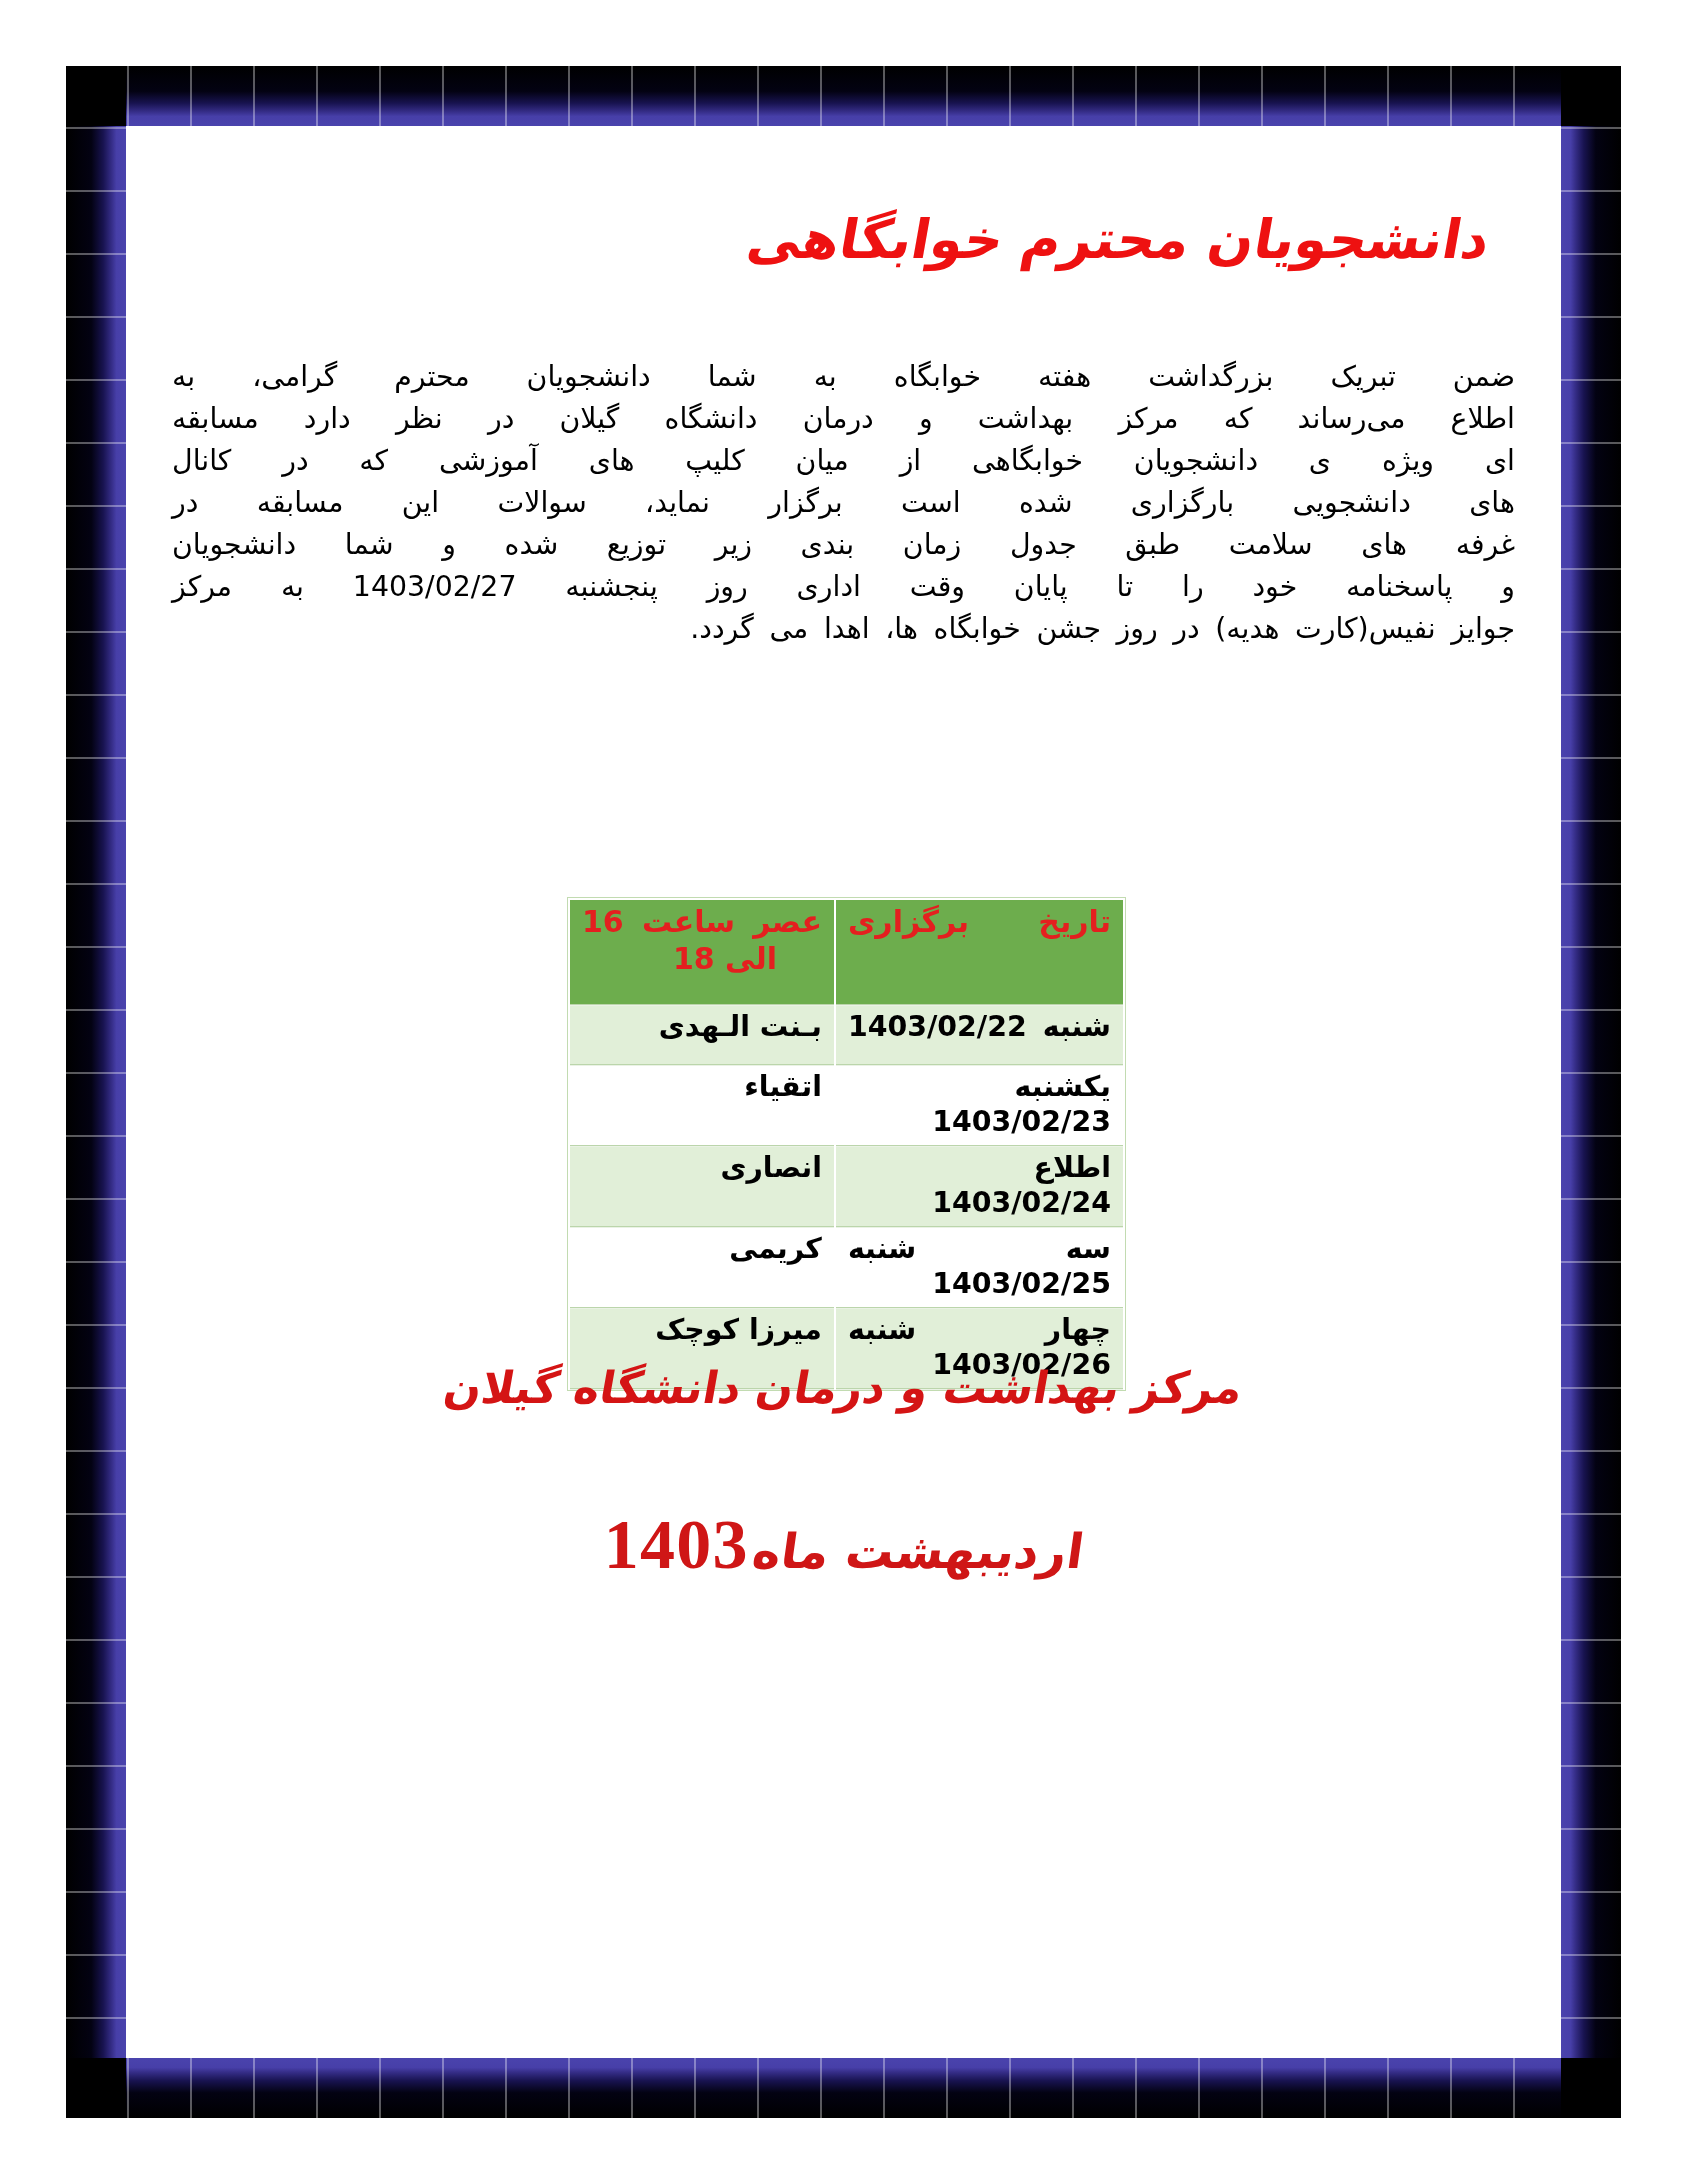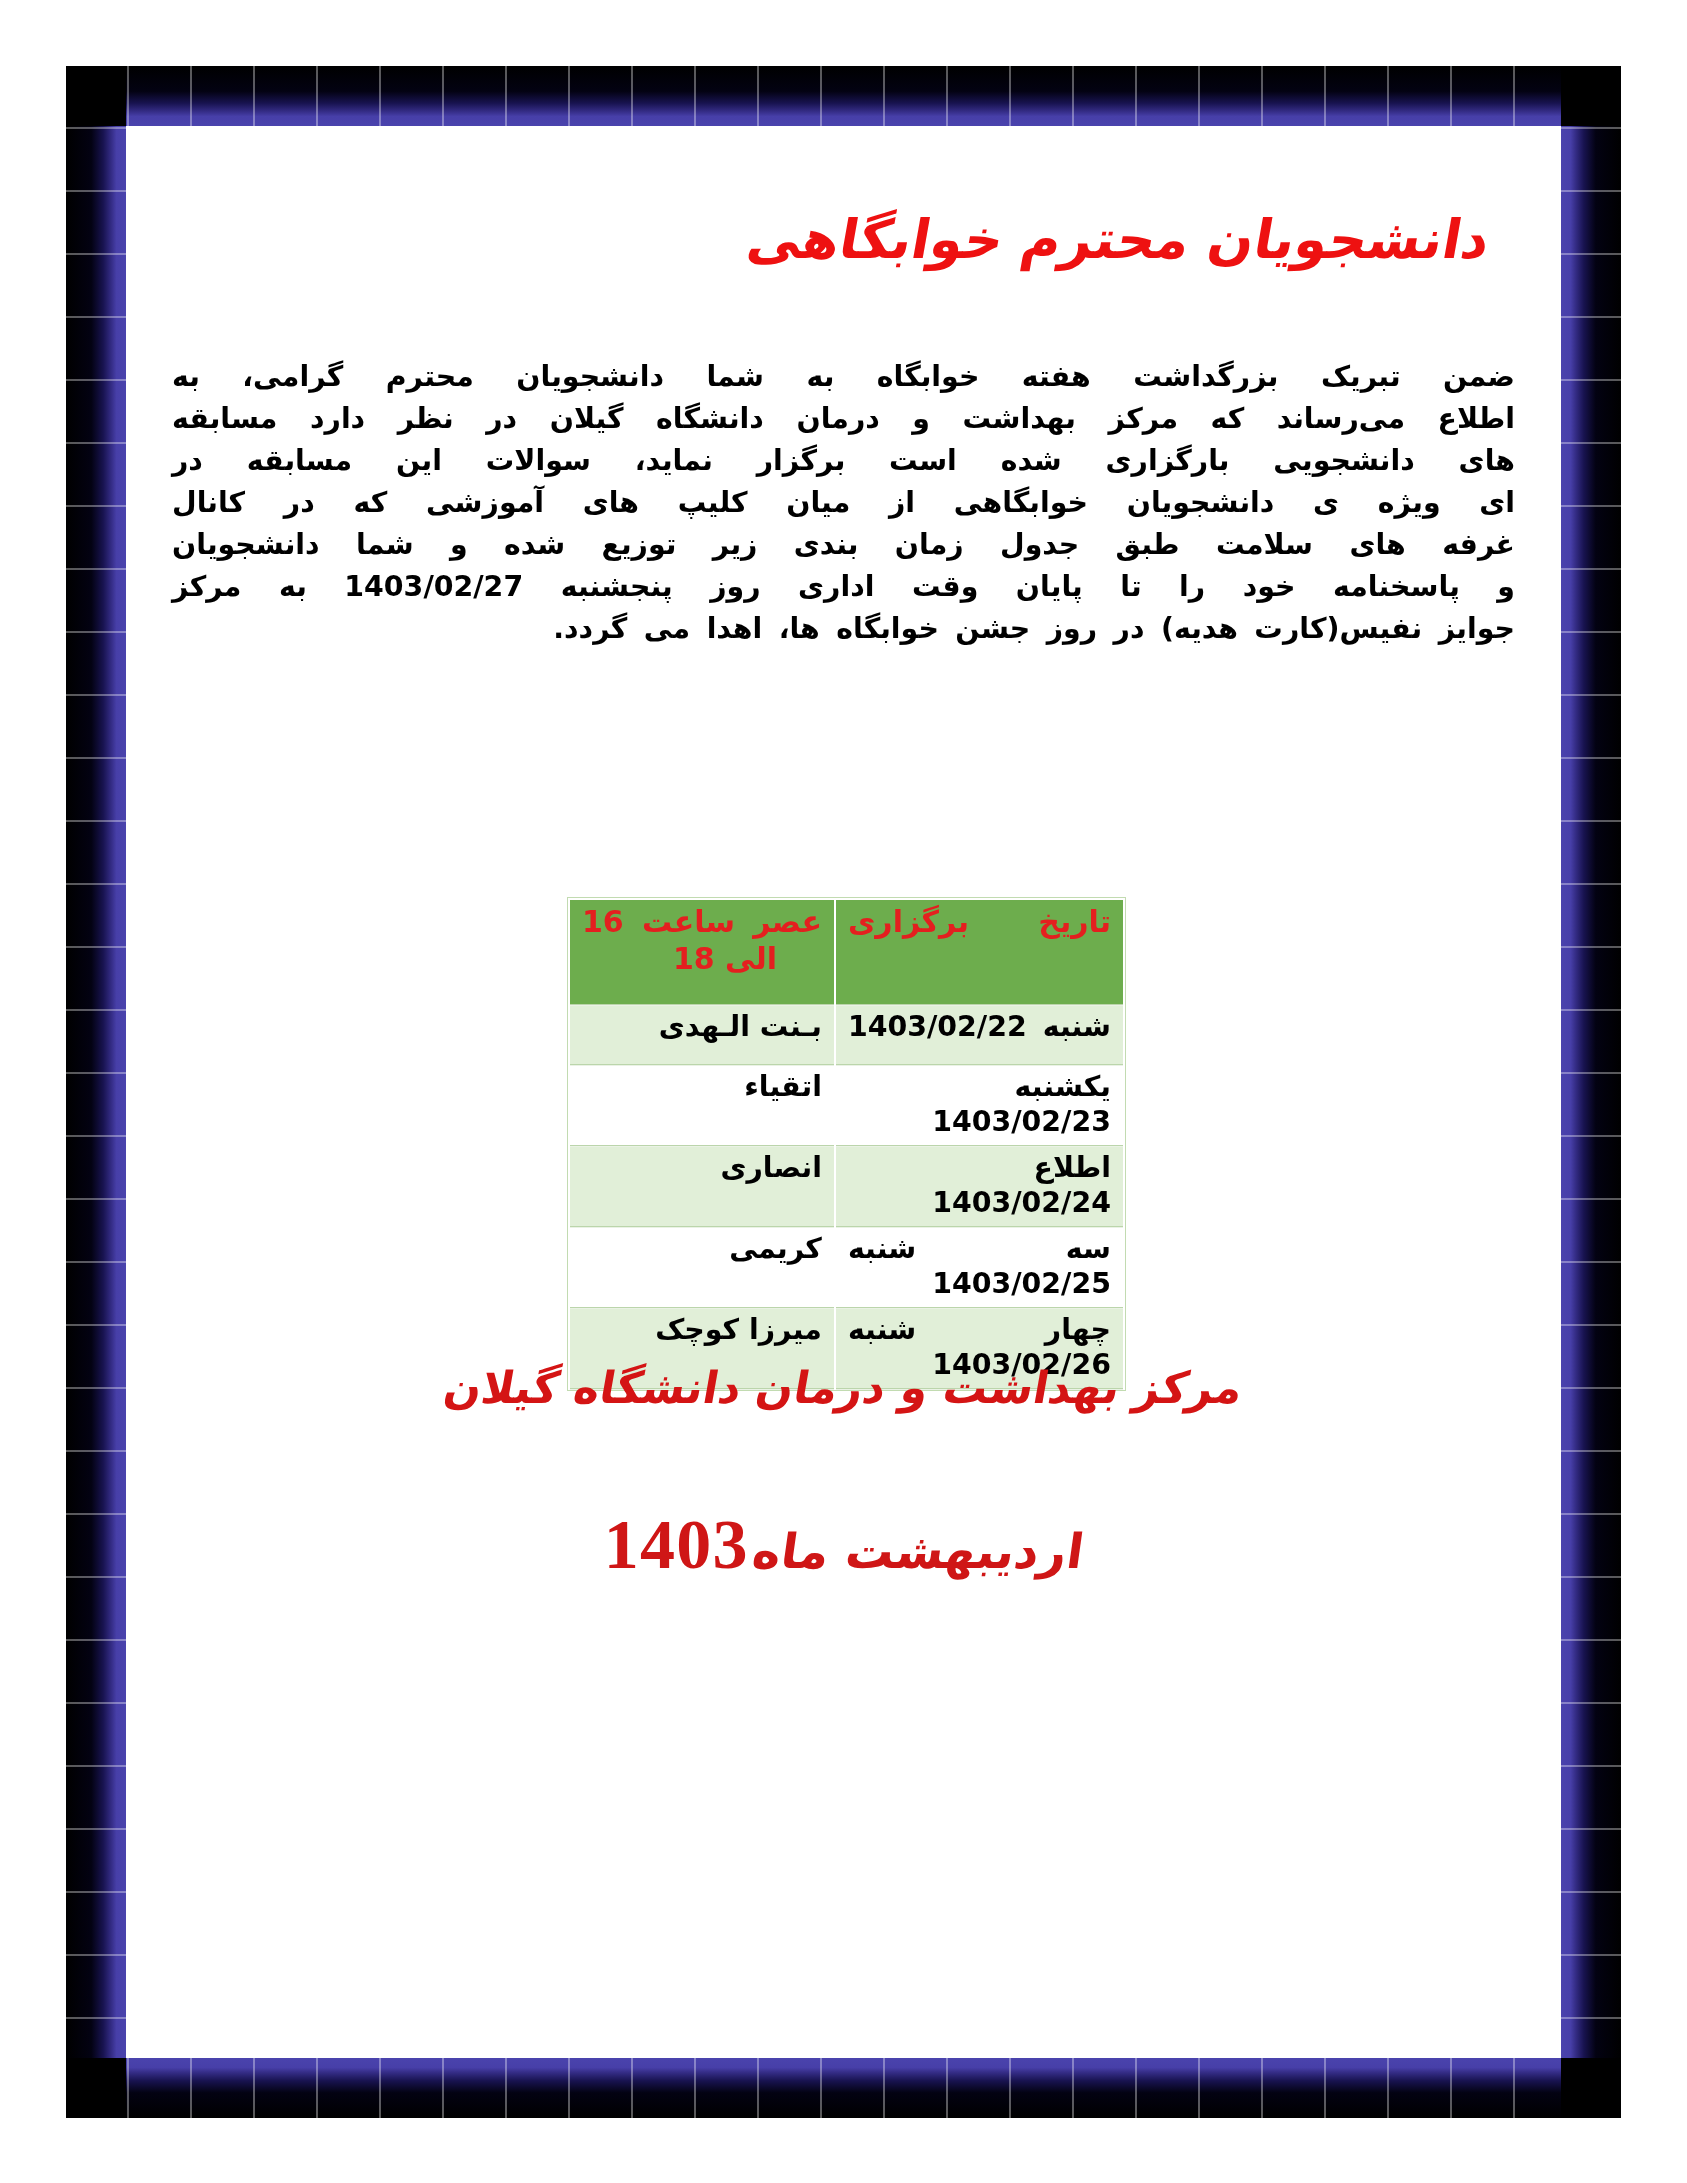--- a/index.html
+++ b/index.html
@@ -42,21 +42,21 @@
   
   .doc-title{
     position:absolute;top:208px;right:198px;margin:0;
     color:#ee1111;font-size:54px;font-weight:bold;white-space:nowrap;
     transform:skewX(-10deg);letter-spacing:0.7px;
   }
 
   
   .paragraph{
     position:absolute;top:356px;right:172px;width:1343px;
-    direction:rtl;color:#000;font-weight:bold;font-size:28.4px;
+    direction:rtl;color:#000;font-weight:normal;font-size:28.4px;
     word-spacing:6.6px;
     margin-left:24px;
   }
   .paragraph .pline{
     text-align:justify;text-align-last:justify;
     line-height:42px;height:42px;white-space:nowrap;
   }
   .paragraph .pline.last{text-align-last:right;}
 
   
@@ -108,22 +108,22 @@
   <div class="frame-corner fc-tl"></div>
   <div class="frame-corner fc-tr"></div>
   <div class="frame-corner fc-bl"></div>
   <div class="frame-corner fc-br"></div>
 
   <h1 class="doc-title">دانشجویان محترم خوابگاهی</h1>
 
   <div class="paragraph" id="paragraph">
       <div class="pline">ضمن تبریک بزرگداشت هفته خوابگاه به شما دانشجویان محترم گرامی، به</div>
       <div class="pline">اطلاع می‌رساند که مرکز بهداشت و درمان دانشگاه گیلان در نظر دارد مسابقه</div>
+      <div class="pline">ای ویژه ی دانشجویان خوابگاهی از میان کلیپ های آموزشی که در کانال</div>
       <div class="pline">های دانشجویی بارگزاری شده است برگزار نماید، سوالات این مسابقه در</div>
-      <div class="pline">ای ویژه ی دانشجویان خوابگاهی از میان کلیپ های آموزشی که در کانال</div>
       <div class="pline">غرفه های سلامت طبق جدول زمان بندی زیر توزیع شده و شما دانشجویان</div>
       <div class="pline">و پاسخنامه خود را تا پایان وقت اداری روز پنجشنبه 1403/02/27 به مرکز</div>
       <div class="pline last">جوایز نفیس(کارت هدیه)  در روز جشن خوابگاه ها، اهدا می گردد.</div>
     </div>
 
   <table class="sched">
     <colgroup>
         <col class="c-date">
         <col class="c-dorm">
       </colgroup>

